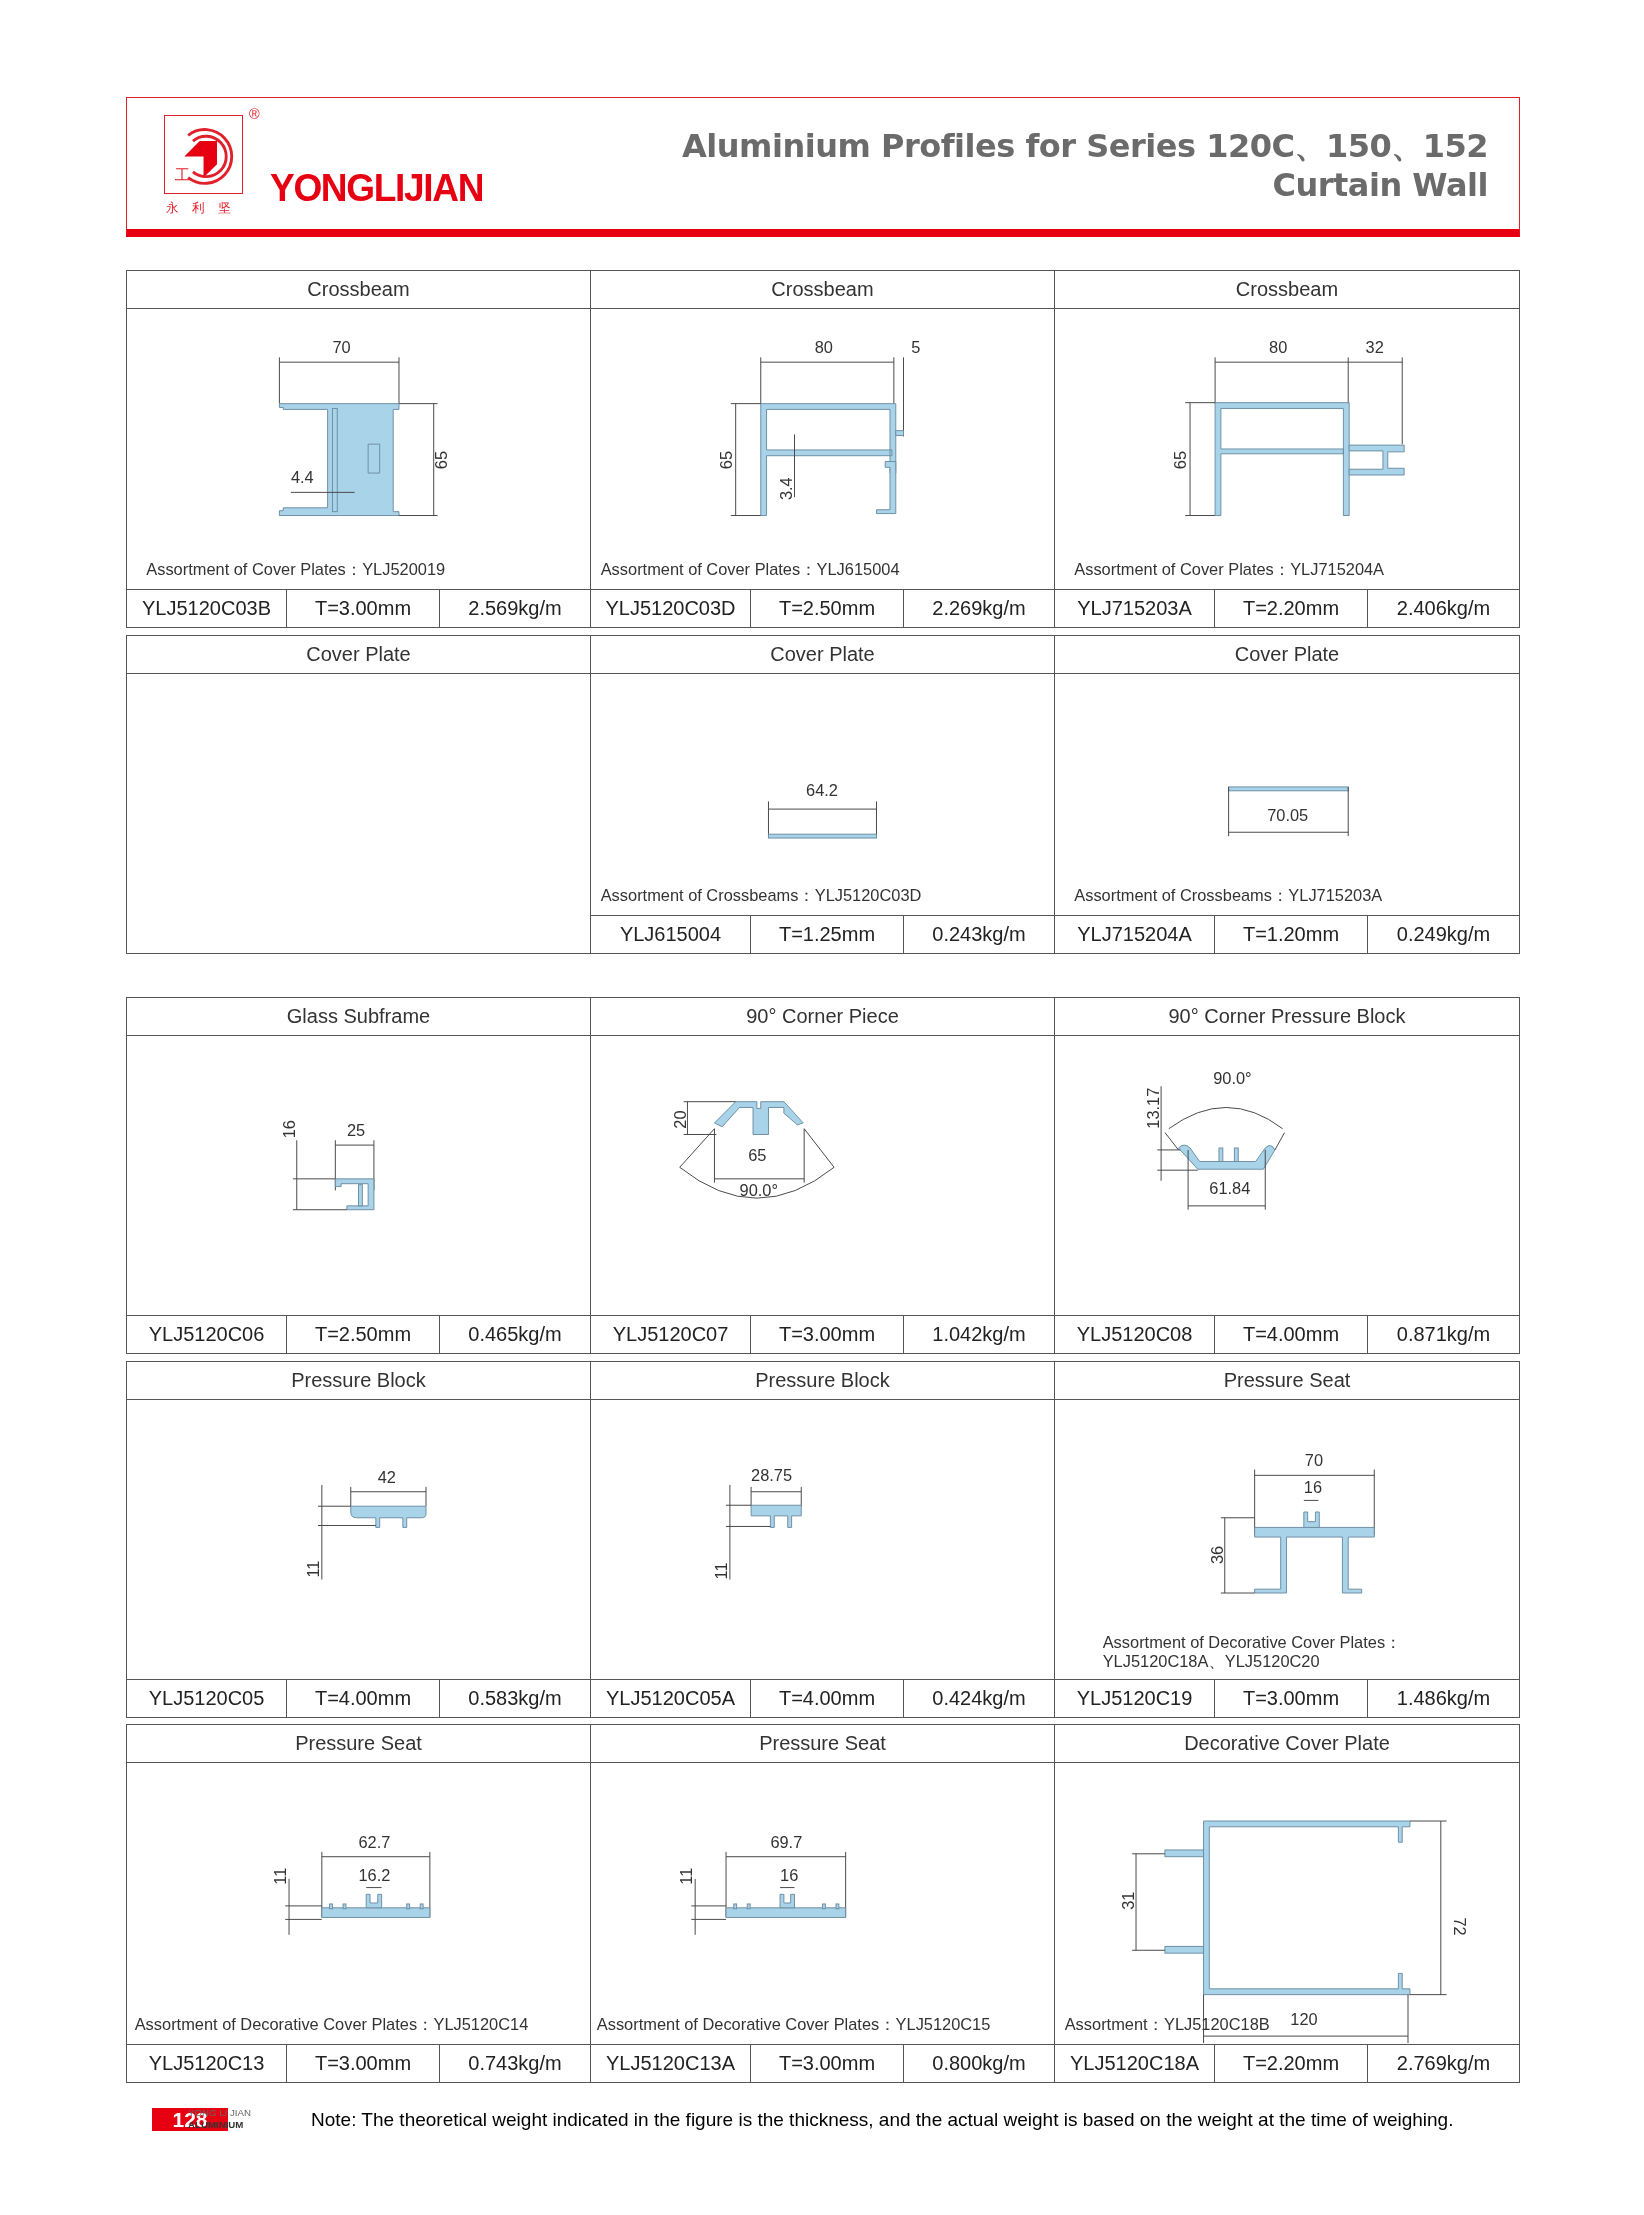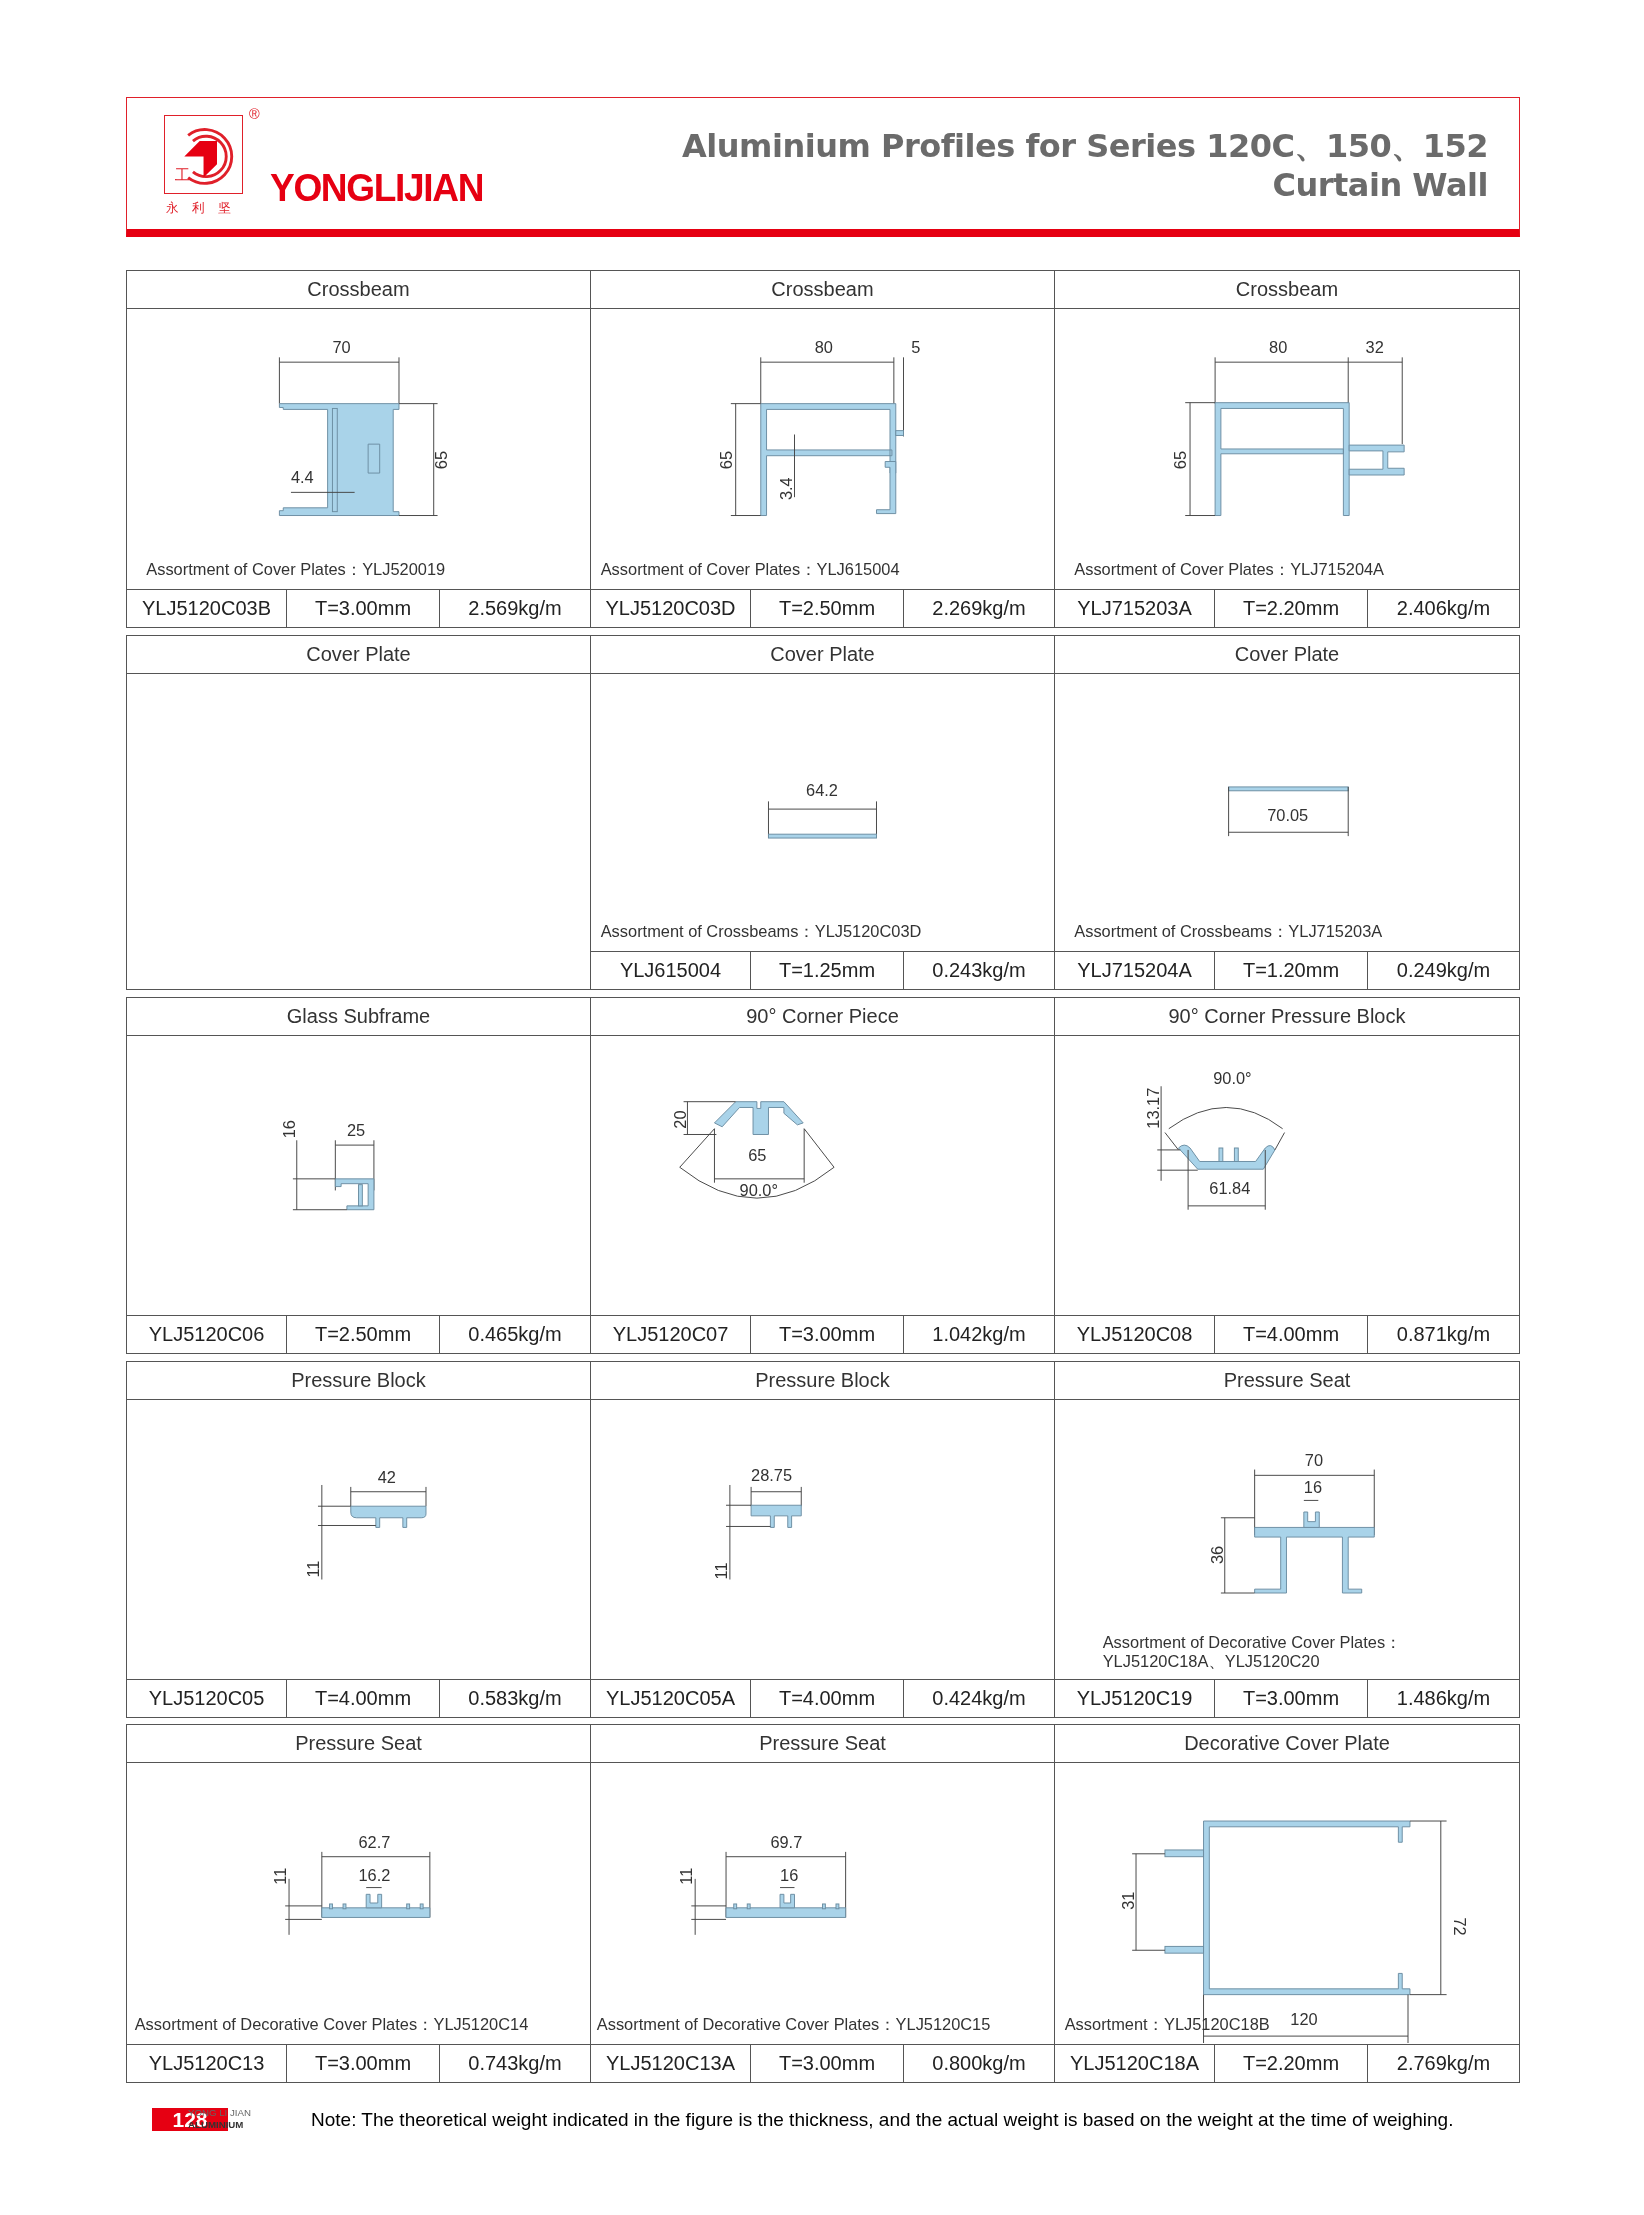--- a/index.html
+++ b/index.html
@@ -167,21 +167,21 @@
       <div class="assort">Assortment of Cover Plates：YLJ715204A</div>
     </div>
     <div class="spec">
       <span>YLJ715203A</span>
       <span>T=2.20mm</span>
       <span>2.406kg/m</span>
     </div>
   </div>
 </div>
 
-<div class="block" style="top:635px; height:355px;">
+<div class="block" style="top:635px; height:319px;">
   <div class="cell">
     <div class="cell-title">Cover Plate</div>
   </div>
   <div class="cell">
     <div class="cell-title">Cover Plate</div>
     <div class="cell-draw">
       <svg width="462" height="276" viewBox="0 0 479 286">
         <line class="line" x1="184" y1="140" x2="296" y2="140"></line>
         <line class="line" x1="184" y1="132" x2="184" y2="170"></line>
         <line class="line" x1="296" y1="132" x2="296" y2="170"></line>

